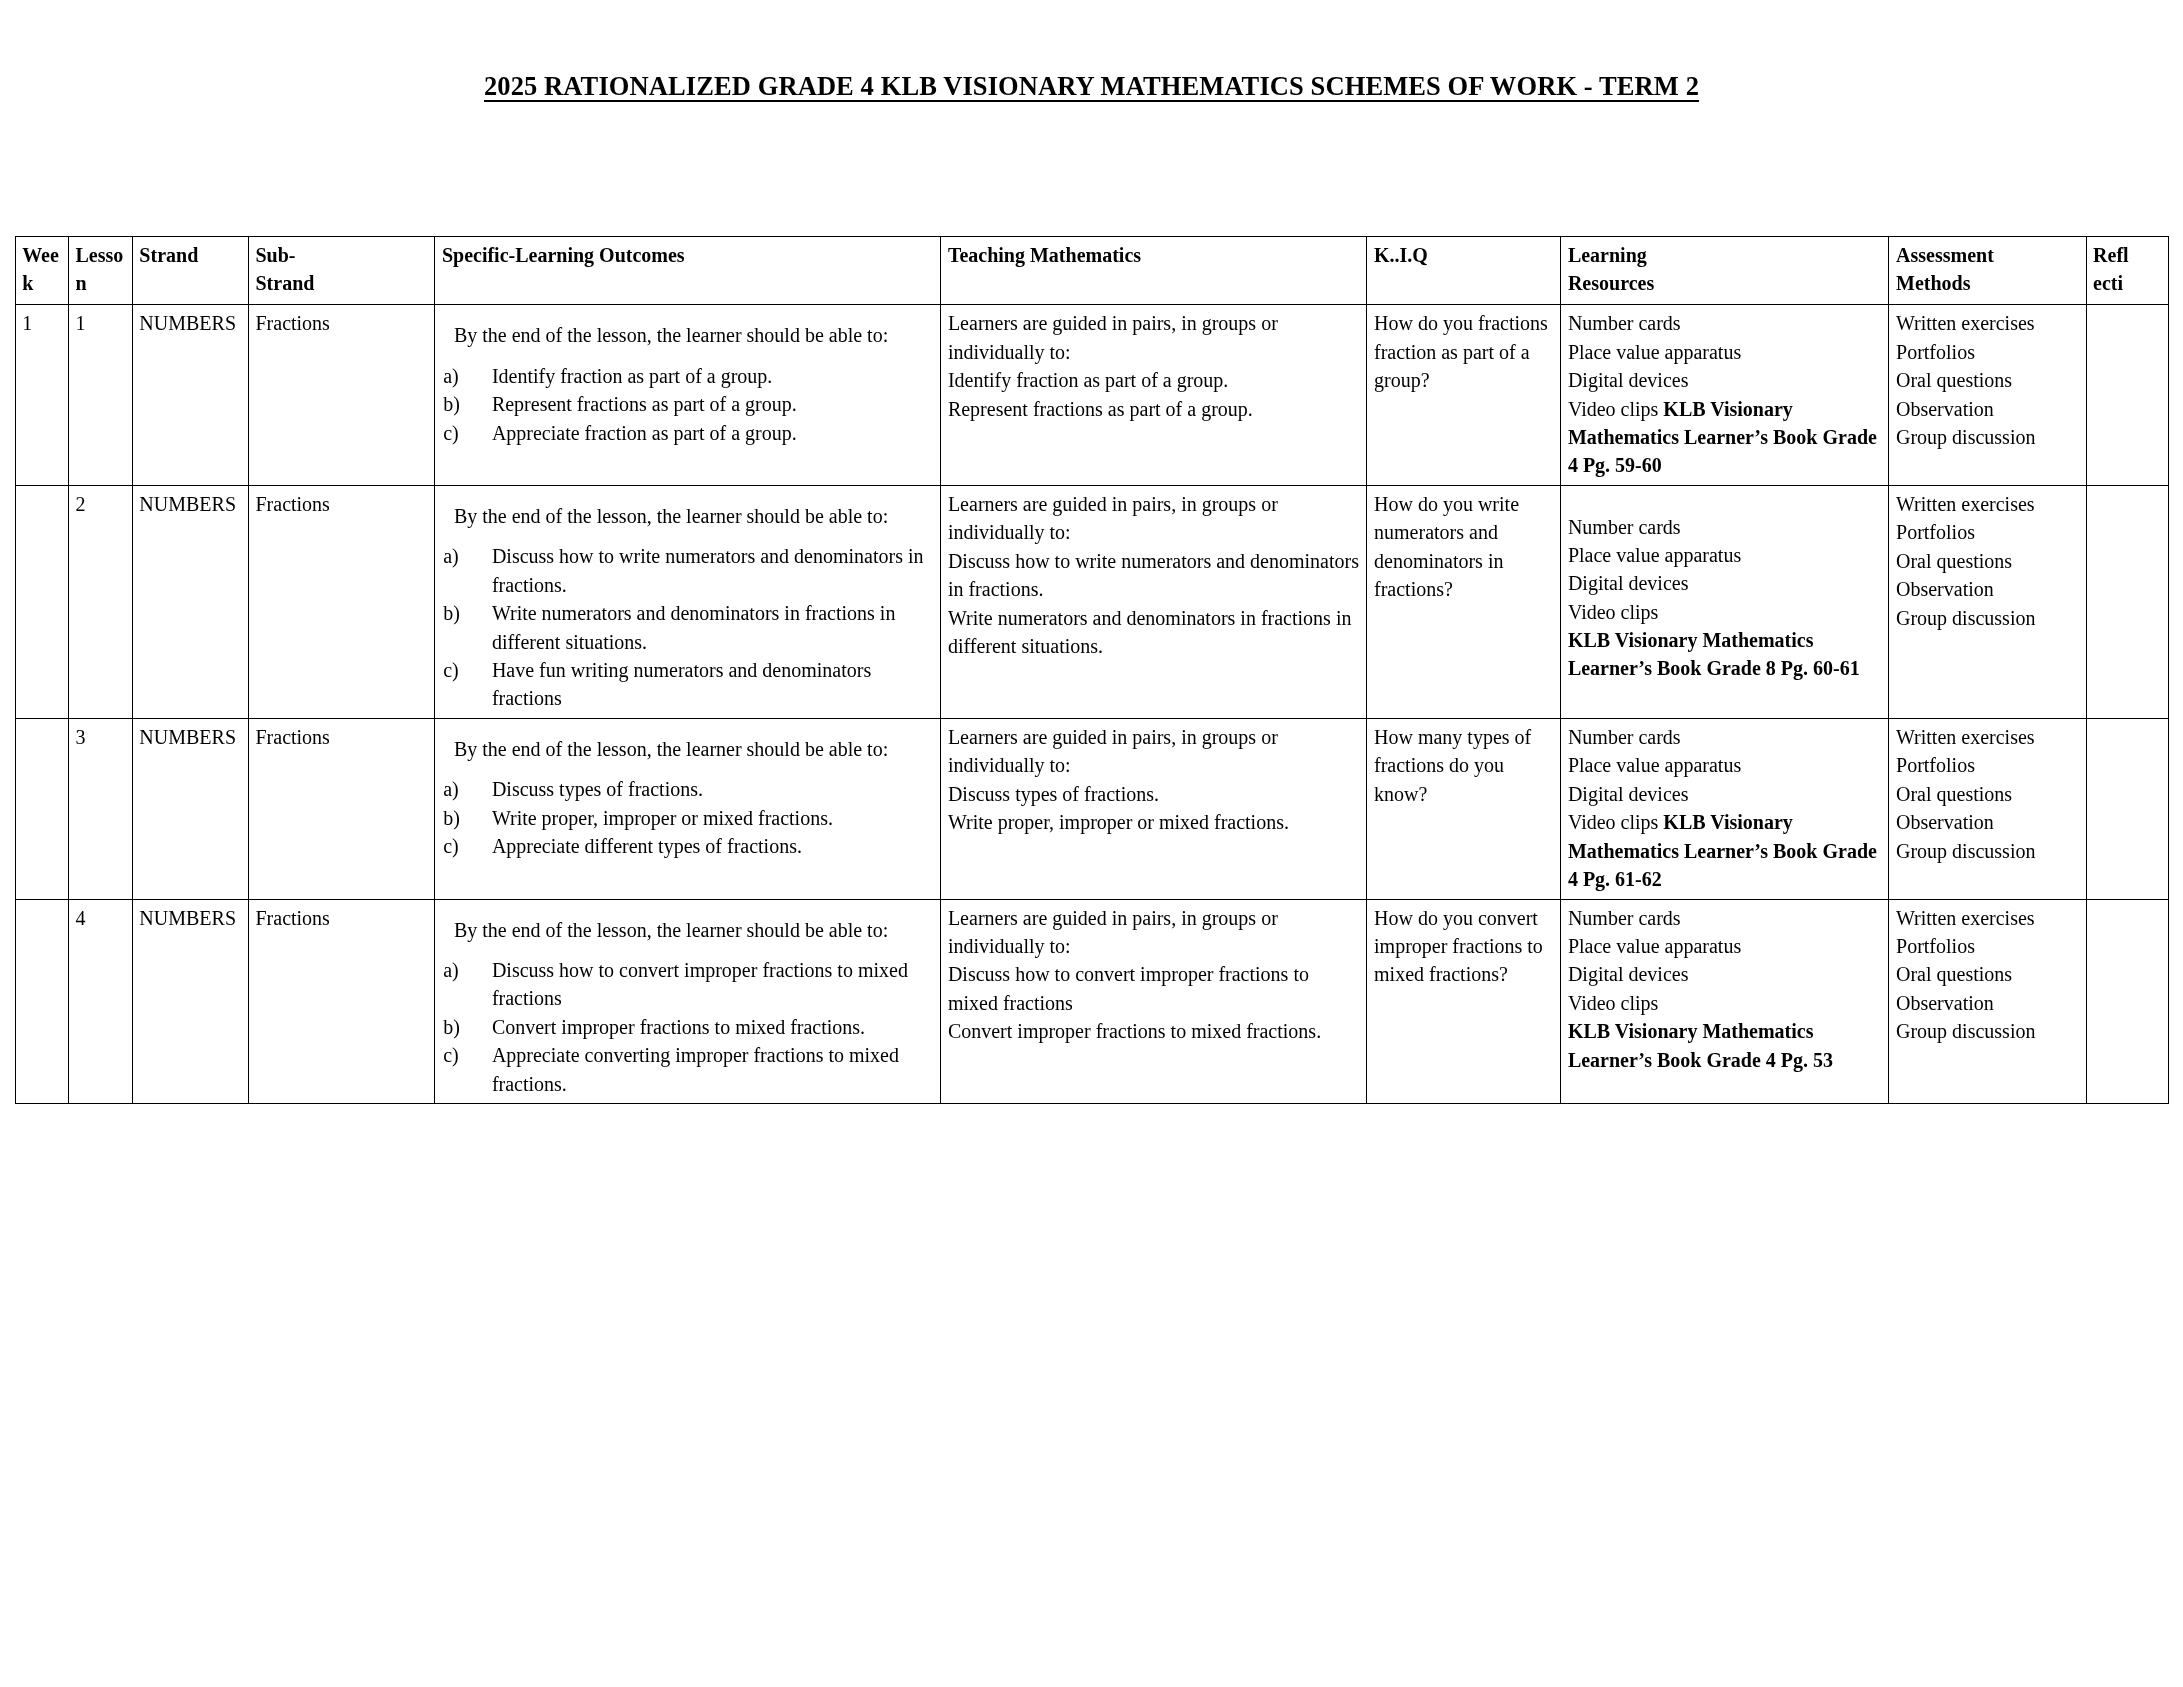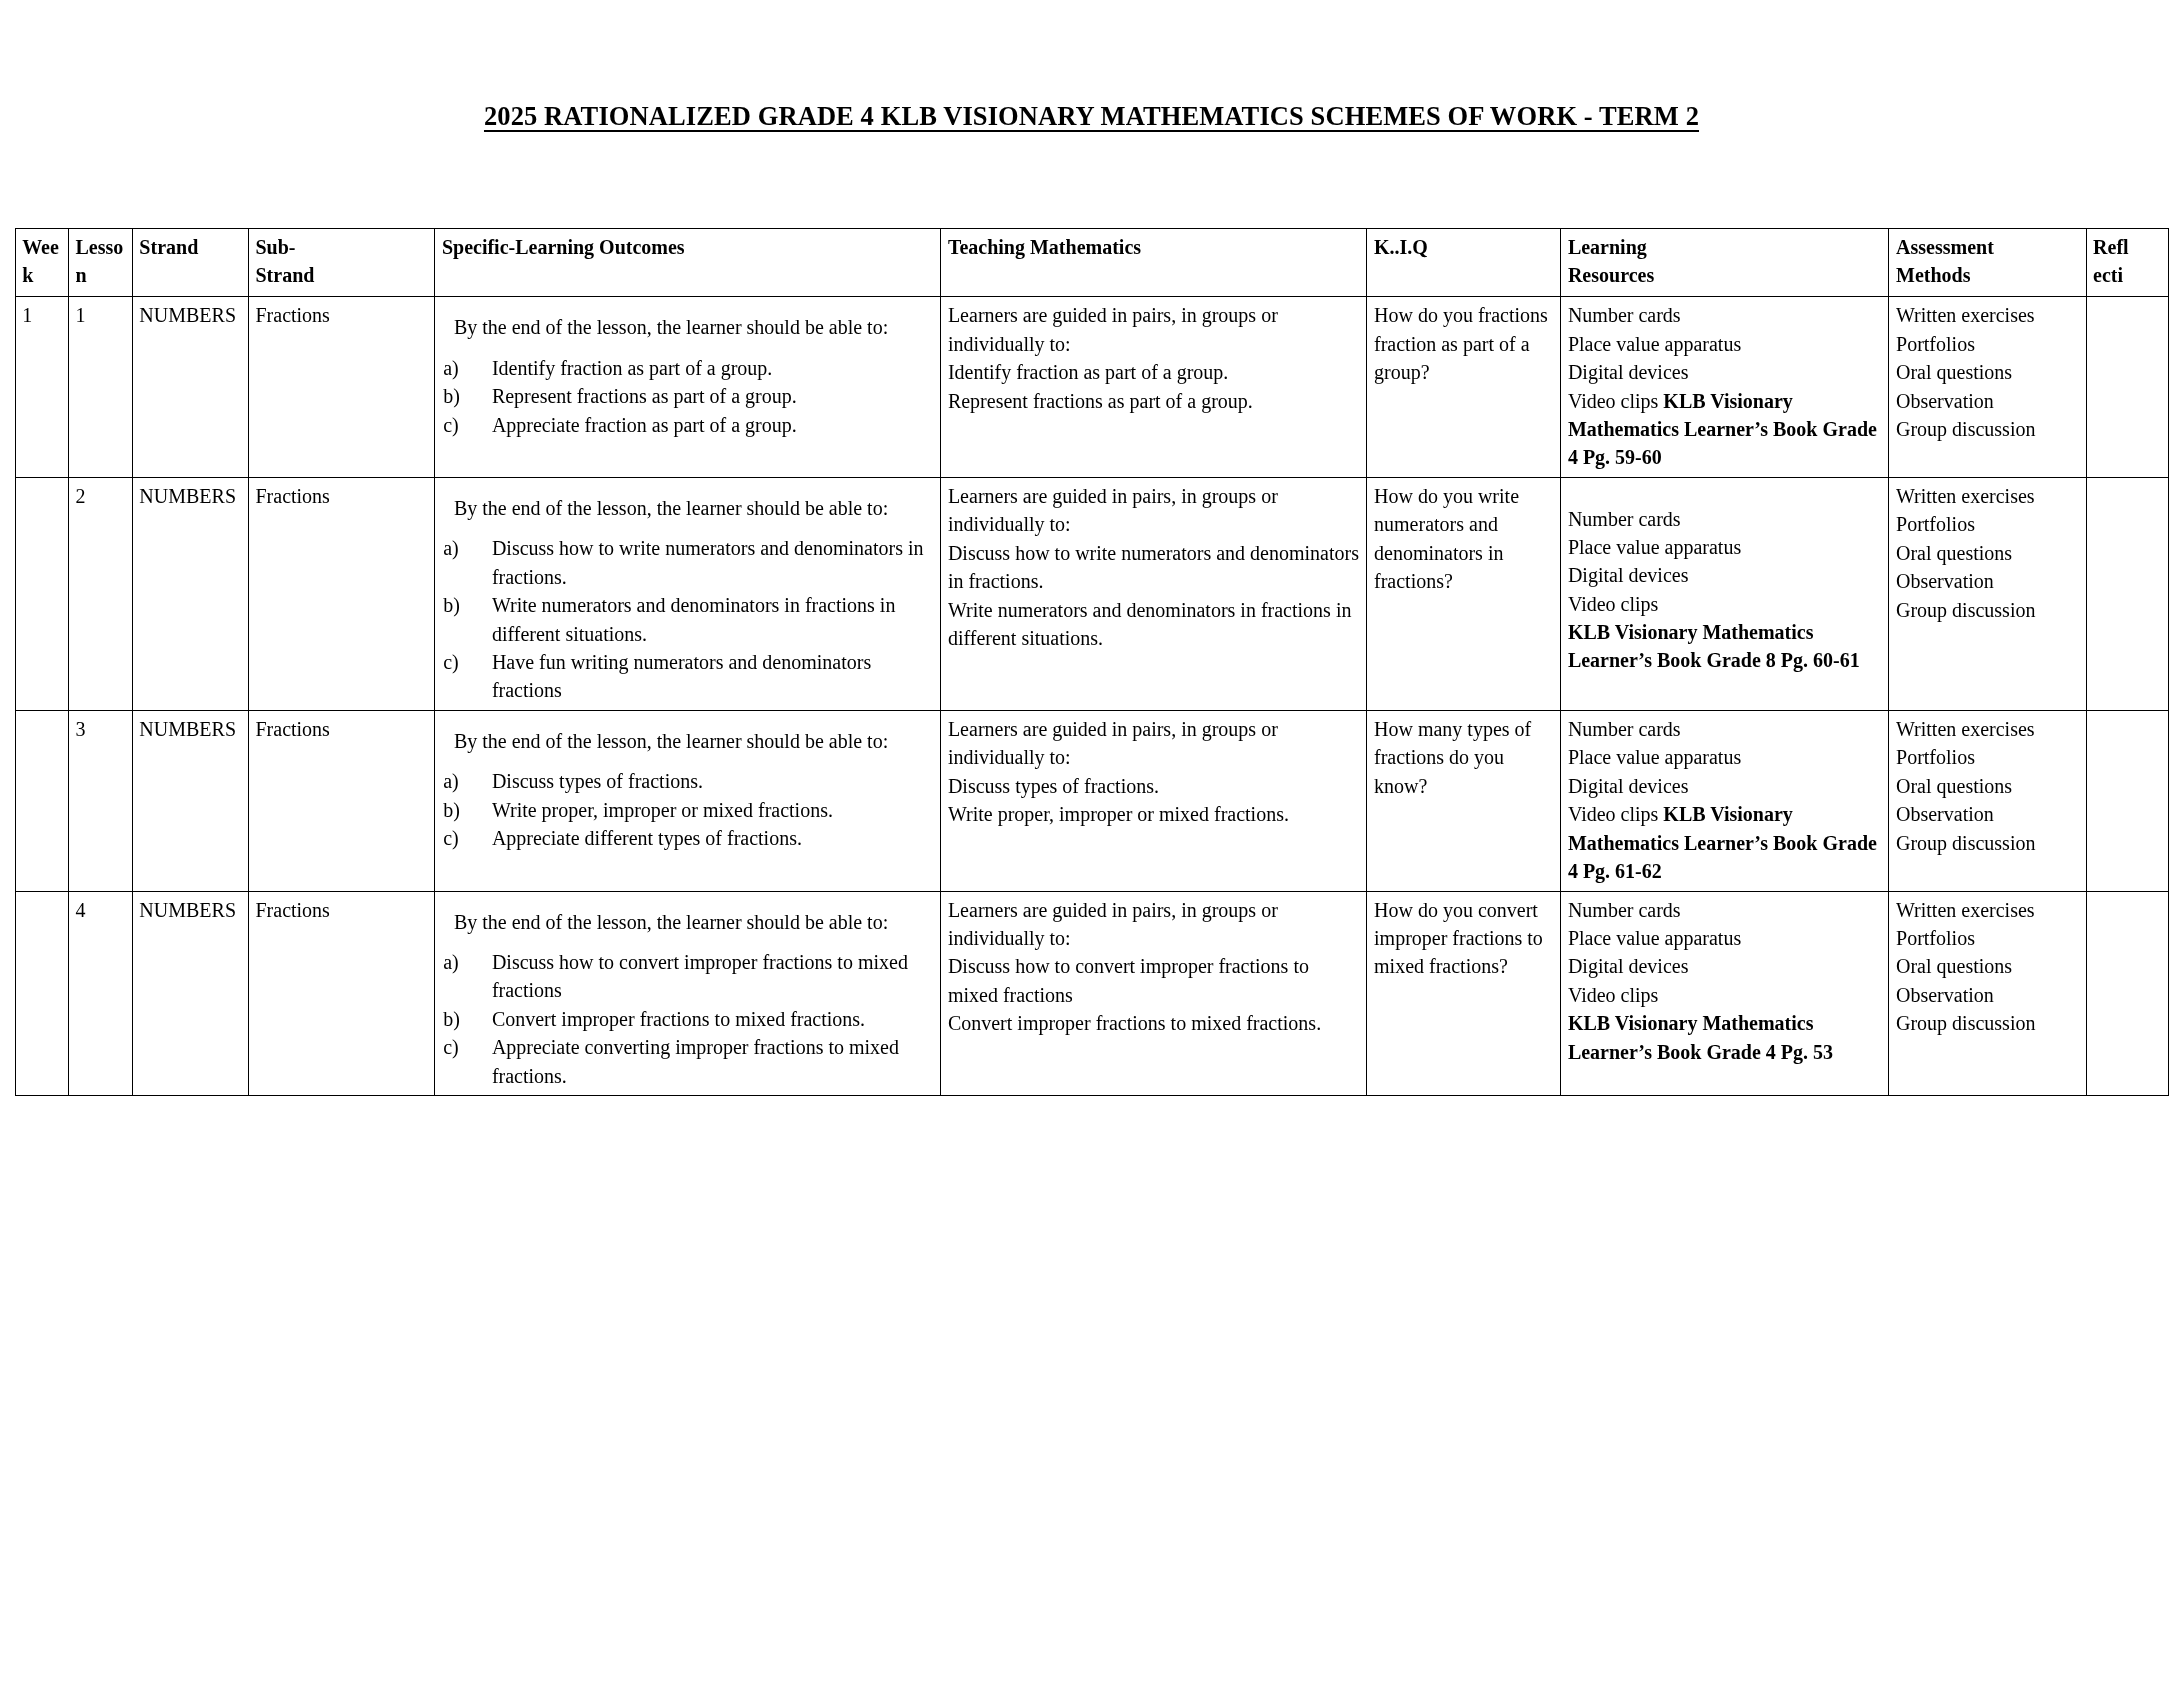--- a/index.html
+++ b/index.html
@@ -22,42 +22,42 @@
     padding: 0;
   }
 
   
   .doc-title {
     text-align: center;
     font-weight: bold;
     font-size: 26.5px;
     letter-spacing: 0.1px;
     margin: 0;
-    padding-top: 101px;
+    padding-top: 71px;
     line-height: 1.15;
   }
   .doc-title span.underlined {
     text-decoration: underline;
     text-underline-offset: 4.6px;
     text-decoration-thickness: 2px;
   }
   .doc-subtitle {
     text-align: center;
     font-weight: bold;
     font-size: 25px;
     margin: 0;
     padding-top: 37px;
     letter-spacing: 0.1px;
   }
 
   
   .table-wrap {
     position: absolute;
     left: 14.6px;
-    top: 228px;
+    top: 236px;
     width: 1798px;
   }
   table.scheme {
     border-collapse: collapse;
     table-layout: fixed;
     width: 2154px;
     font-size: 20px;
     line-height: 1.42;
   }
   table.scheme td, table.scheme th {

